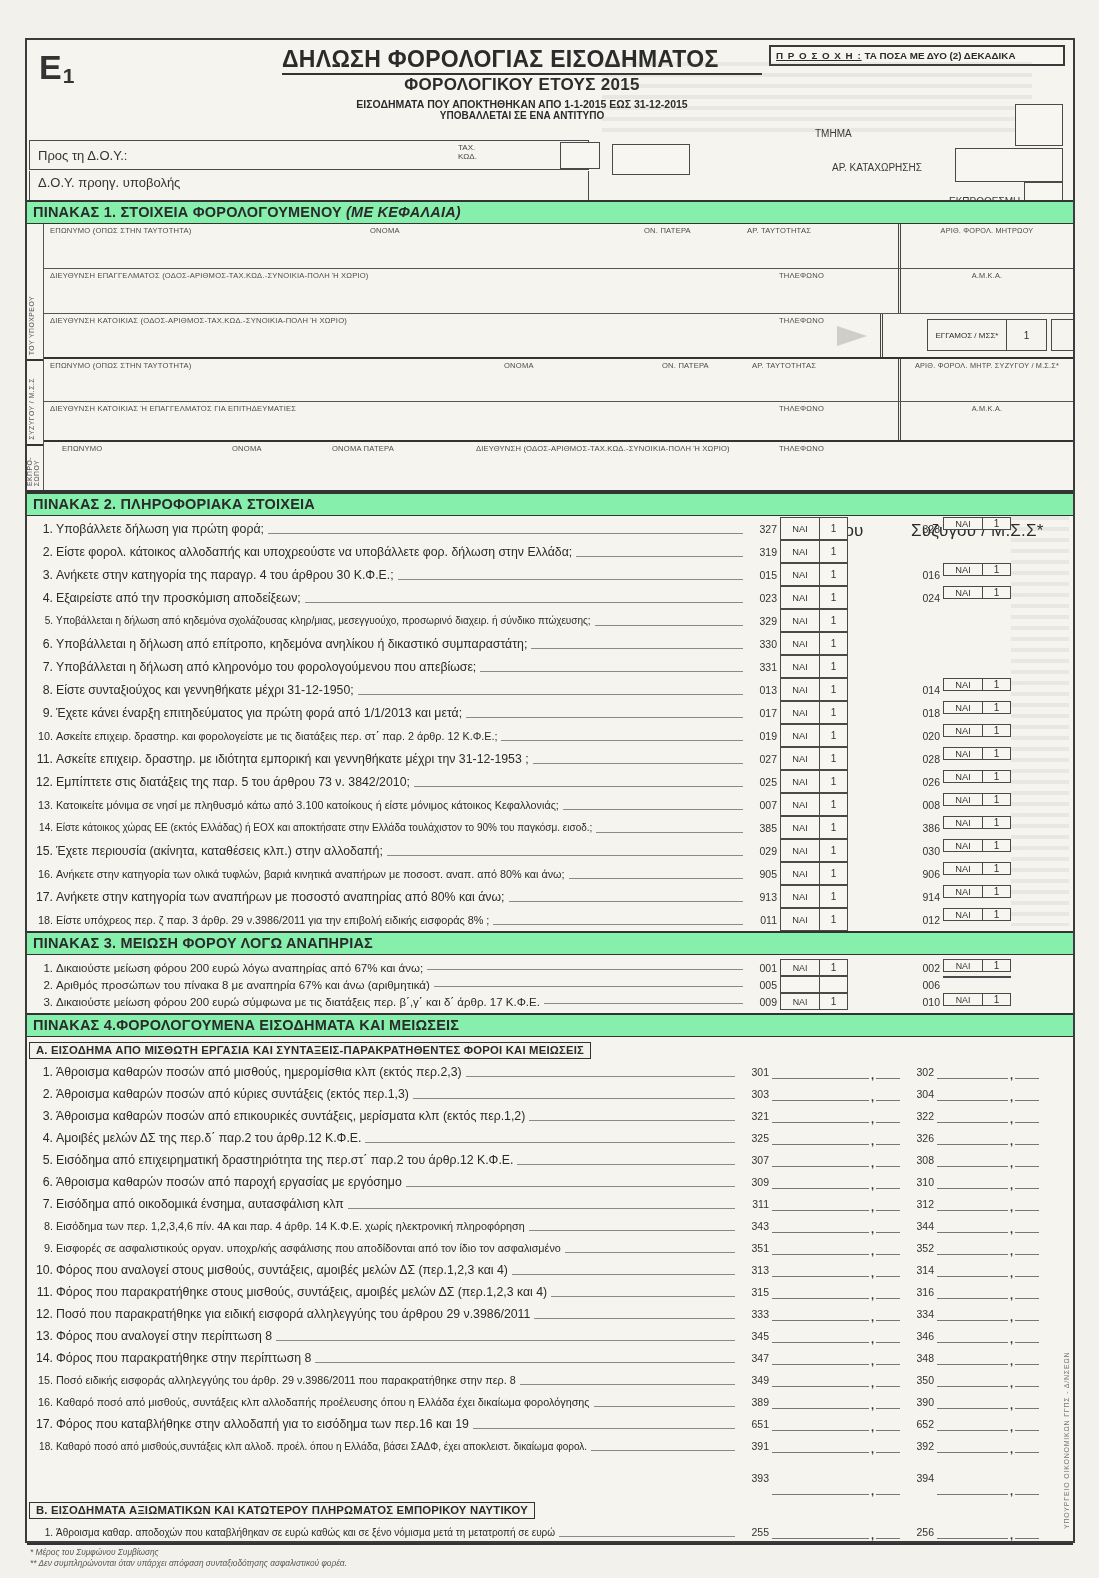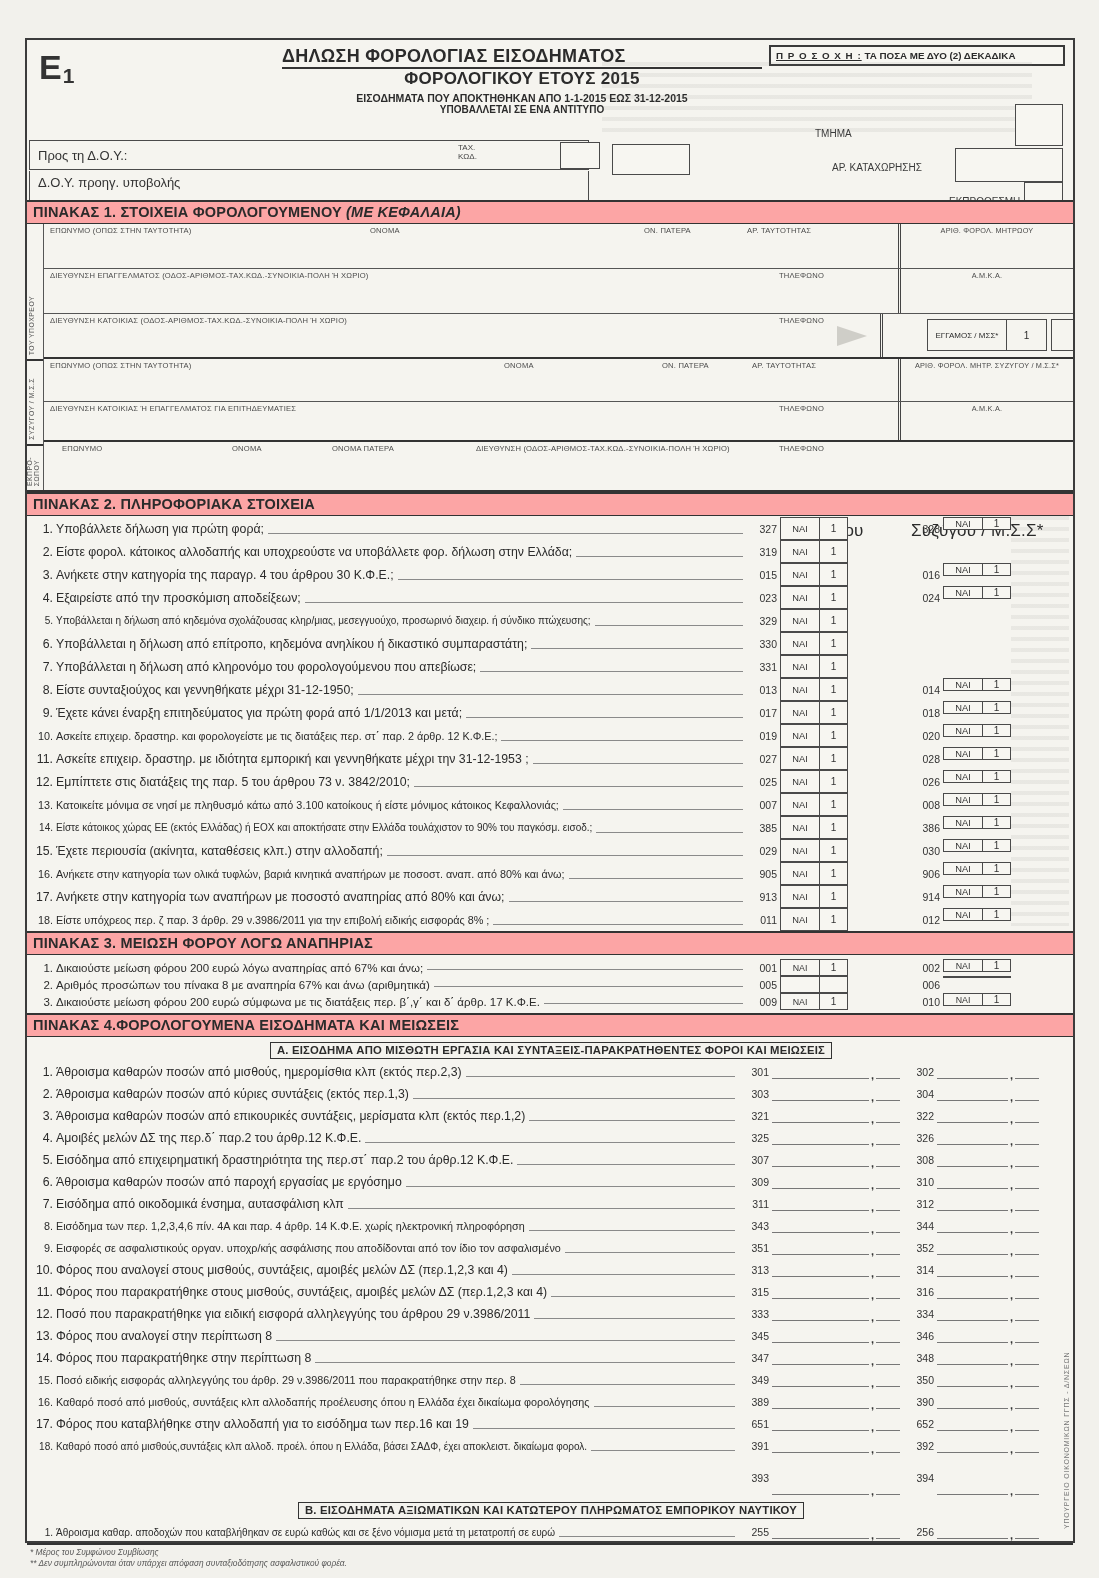--- a/index.html
+++ b/index.html
@@ -13,40 +13,40 @@
   .sheet{position:absolute;inset:0;background:#f2f1ec;}
   .form-frame{
     position:absolute;left:25px;top:38px;width:1050px;height:1505px;
     border:2px solid #3c3c3c;background:#f5f4ef;box-sizing:border-box;
   }
   
   .hdr{position:relative;height:160px;border-bottom:0;}
   .e1{position:absolute;left:12px;top:8px;font-weight:bold;font-size:34px;letter-spacing:1px;color:#333;}
   .e1 small{font-size:21px;font-weight:bold;vertical-align:-4px;}
   .title-block{position:absolute;left:255px;top:6px;width:480px;text-align:center;}
-  .title-block .t1{font-size:18px;font-weight:bold;letter-spacing:.3px;}
+  .title-block .t1{font-size:23px;font-weight:bold;letter-spacing:.3px;}
   .title-block .t2{font-size:17px;font-weight:bold;letter-spacing:.3px;}
   .title-block .s1{font-size:10.5px;font-weight:bold;margin-top:3px;}
   .title-block .s2{font-size:10px;font-weight:bold;}
   .attn{position:absolute;right:8px;top:5px;width:296px;border:2px solid #3a3a3a;
     padding:3px 5px;font-size:9.8px;font-weight:bold;box-sizing:border-box;background:#f7f6f1;}
   .attn .a1{text-decoration:underline;letter-spacing:1px;}
   .ghost{position:absolute;opacity:.8;pointer-events:none;
     background:repeating-linear-gradient(to bottom, rgba(115,115,110,0.12) 0 4px, transparent 4px 11px);}
   .hdr-ghost{left:575px;top:22px;width:430px;height:70px;}
   .fieldbox{border:1.5px solid #4a4a4a;background:#f7f6f1;box-sizing:border-box;position:absolute;}
   .lbl{font-size:10px;color:#3a3a3a;position:absolute;white-space:nowrap;}
   .pros-row{position:absolute;left:2px;top:100px;width:560px;height:30px;border:1.5px solid #4a4a4a;box-sizing:border-box;}
   .pros-row .txt{position:absolute;left:8px;top:7px;font-size:13px;color:#333;}
   .taxkod{position:absolute;left:428px;top:2px;font-size:8px;line-height:9px;color:#444;}
   .doy-row{position:absolute;left:2px;top:131px;width:560px;height:32px;border-left:1.5px solid #4a4a4a;border-right:1.5px solid #4a4a4a;border-bottom:2px solid #3c3c3c;box-sizing:border-box;}
   .doy-row .txt{position:absolute;left:8px;top:4px;font-size:13px;color:#333;}
   
   .band{border-top:2.5px solid #333;border-bottom:1.5px solid #333;
-    font-weight:bold;font-size:14.5px;padding:2px 6px 3px 6px;position:relative;letter-spacing:.2px;background:#fca5a5;}
+    font-weight:bold;font-size:14.5px;padding:2px 6px 3px 6px;position:relative;letter-spacing:.2px;background:#86efac;}
   .band .note{font-style:italic;}
   .colh{position:absolute;top:4px;font-weight:normal;font-size:17px;letter-spacing:.2px;margin-top:23px;}
   
   .t1{display:flex;border-bottom:2px solid #333;}
   .t1-side{width:16px;border-right:1px solid #555;position:relative;}
   .t1-side .vtxt{position:absolute;left:1px;bottom:4px;writing-mode:vertical-rl;transform:rotate(180deg);
      font-size:6.8px;color:#555;letter-spacing:.5px;white-space:nowrap;}
   .t1-main{flex:1;}
   .t1-row{position:relative;border-bottom:1px solid #555;box-sizing:border-box;}
   .t1-row.thick{border-bottom:2px solid #333;}
@@ -70,21 +70,21 @@
   .yesbox{width:68px;flex:none;border:1px solid #4a4a4a;display:flex;box-sizing:border-box;background:#f7f6f1;}
   .yesbox .yb-c1{width:38px;border-right:1px solid #4a4a4a;display:flex;align-items:center;justify-content:center;font-size:9.3px;color:#333;}
   .yesbox .yb-c2{flex:1;display:flex;align-items:center;justify-content:center;font-size:10px;color:#333;}
   .q-gap{width:58px;flex:none;}
   .q-code2{width:34px;flex:none;text-align:right;font-size:10.5px;color:#333;align-self:center;padding-right:3px;}
   .q-box2w{width:66px;flex:none;}
   .q-end{width:64px;flex:none;}
   .t3 .q-row{height:17px;}
   .t3 .yesbox .yb-c1{font-size:8.8px;}
   
-  .sec-hdr{margin:3px 0 2px 2px;text-align:center;}
+  .sec-hdr{margin:3px 0 2px 2px;}
   .sec-hdr span{display:inline-block;border:1.5px solid #333;font-weight:bold;font-size:11.3px;padding:1px 6px 2px 6px;letter-spacing:.2px;background:#f3f2ed;}
   .t4-row{display:flex;align-items:stretch;height:22px;}
   .t4-row.tall{height:42px;}
   .amt{display:flex;align-items:flex-end;flex:none;padding-bottom:4px;}
   .amt .l1{flex:1;border-bottom:1px solid #777;height:10px;}
   .amt .cm{font-size:11px;font-weight:bold;line-height:8px;margin:0 2px;color:#333;}
   .amt .l2{width:24px;border-bottom:1px solid #777;height:10px;}
   .t4-amt1{width:128px;}
   .t4-amt2{width:102px;}
   .t4-end{width:34px;flex:none;}

